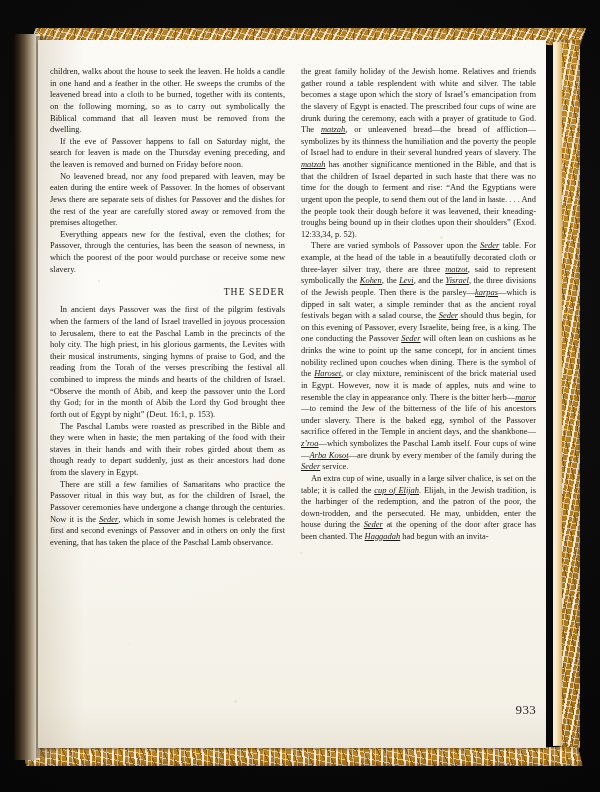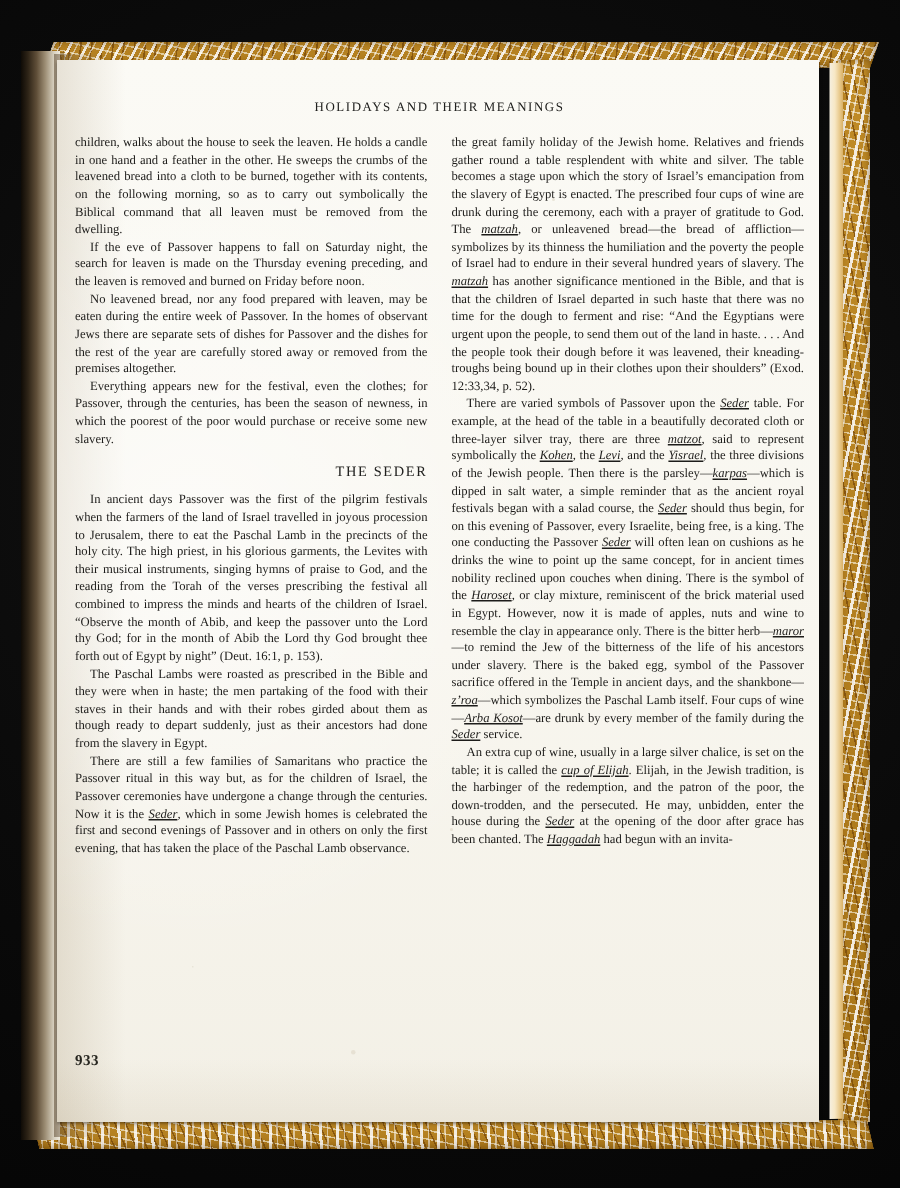--- a/index.html
+++ b/index.html
@@ -127,25 +127,24 @@
     text-align: right;
     font-size: 9.6px;
     letter-spacing: 1.1px;
     color: #20201e;
     margin: 11px 0 7px 0;
     text-transform: uppercase;
   }
   #folio {
     position: absolute;
     left: 0; right: 0; top: 636px;
-    text-align: left;
-    font-size: 10px;
+    text-align: right;
+    font-size: 13px;
     color: #26251f;
     letter-spacing: .3px;
-    font-weight: bold;
   }
 </style>
 </head>
 <body>
 
 <div id="backdrop"></div>
 
 <div id="book">
 
   <div class="gilt" id="gilt-top"></div>
@@ -156,21 +155,20 @@
   <div id="page-edge-strip"></div>
 
   <div id="gutter"></div>
   <div id="gutter-shadow"></div>
 
   <div id="leaf">
     <div id="leaf-tone"></div>
 
     <div id="content">
 
-      <div id="running-head">HOLIDAYS AND THEIR MEANINGS</div>
 
       <div id="columns">
         <div class="column" id="col-left">
             <p class="para noindent">children, walks about the house to seek the leaven. He holds a candle in one hand and a feather in the other. He sweeps the crumbs of the leavened bread into a cloth to be burned, together with its contents, on the following morning, so as to carry out symbolically the Biblical command that all leaven must be removed from the dwelling.</p>
             <p class="para">If the eve of Passover happens to fall on Saturday night, the search for leaven is made on the Thursday evening preceding, and the leaven is removed and burned on Friday before noon.</p>
             <p class="para">No leavened bread, nor any food prepared with leaven, may be eaten during the entire week of Passover. In the homes of observant Jews there are separate sets of dishes for Passover and the dishes for the rest of the year are carefully stored away or removed from the premises altogether.</p>
             <p class="para">Everything appears new for the festival, even the clothes; for Passover, through the centuries, has been the season of newness, in which the poorest of the poor would purchase or receive some new slavery.</p>
             <div class="section-head">THE SEDER</div>
             <p class="para">In ancient days Passover was the first of the pilgrim festivals when the farmers of the land of Israel travelled in joyous procession to Jerusalem, there to eat the Paschal Lamb in the precincts of the holy city. The high priest, in his glorious garments, the Levites with their musical instruments, singing hymns of praise to God, and the reading from the Torah of the verses prescribing the festival all combined to impress the minds and hearts of the children of Israel. “Observe the month of Abib, and keep the passover unto the Lord thy God; for in the month of Abib the Lord thy God brought thee forth out of Egypt by night” (Deut. 16:1, p. 153).</p>
             <p class="para">The Paschal Lambs were roasted as prescribed in the Bible and they were when in haste; the men partaking of the food with their staves in their hands and with their robes girded about them as though ready to depart suddenly, just as their ancestors had done from the slavery in Egypt.</p>

